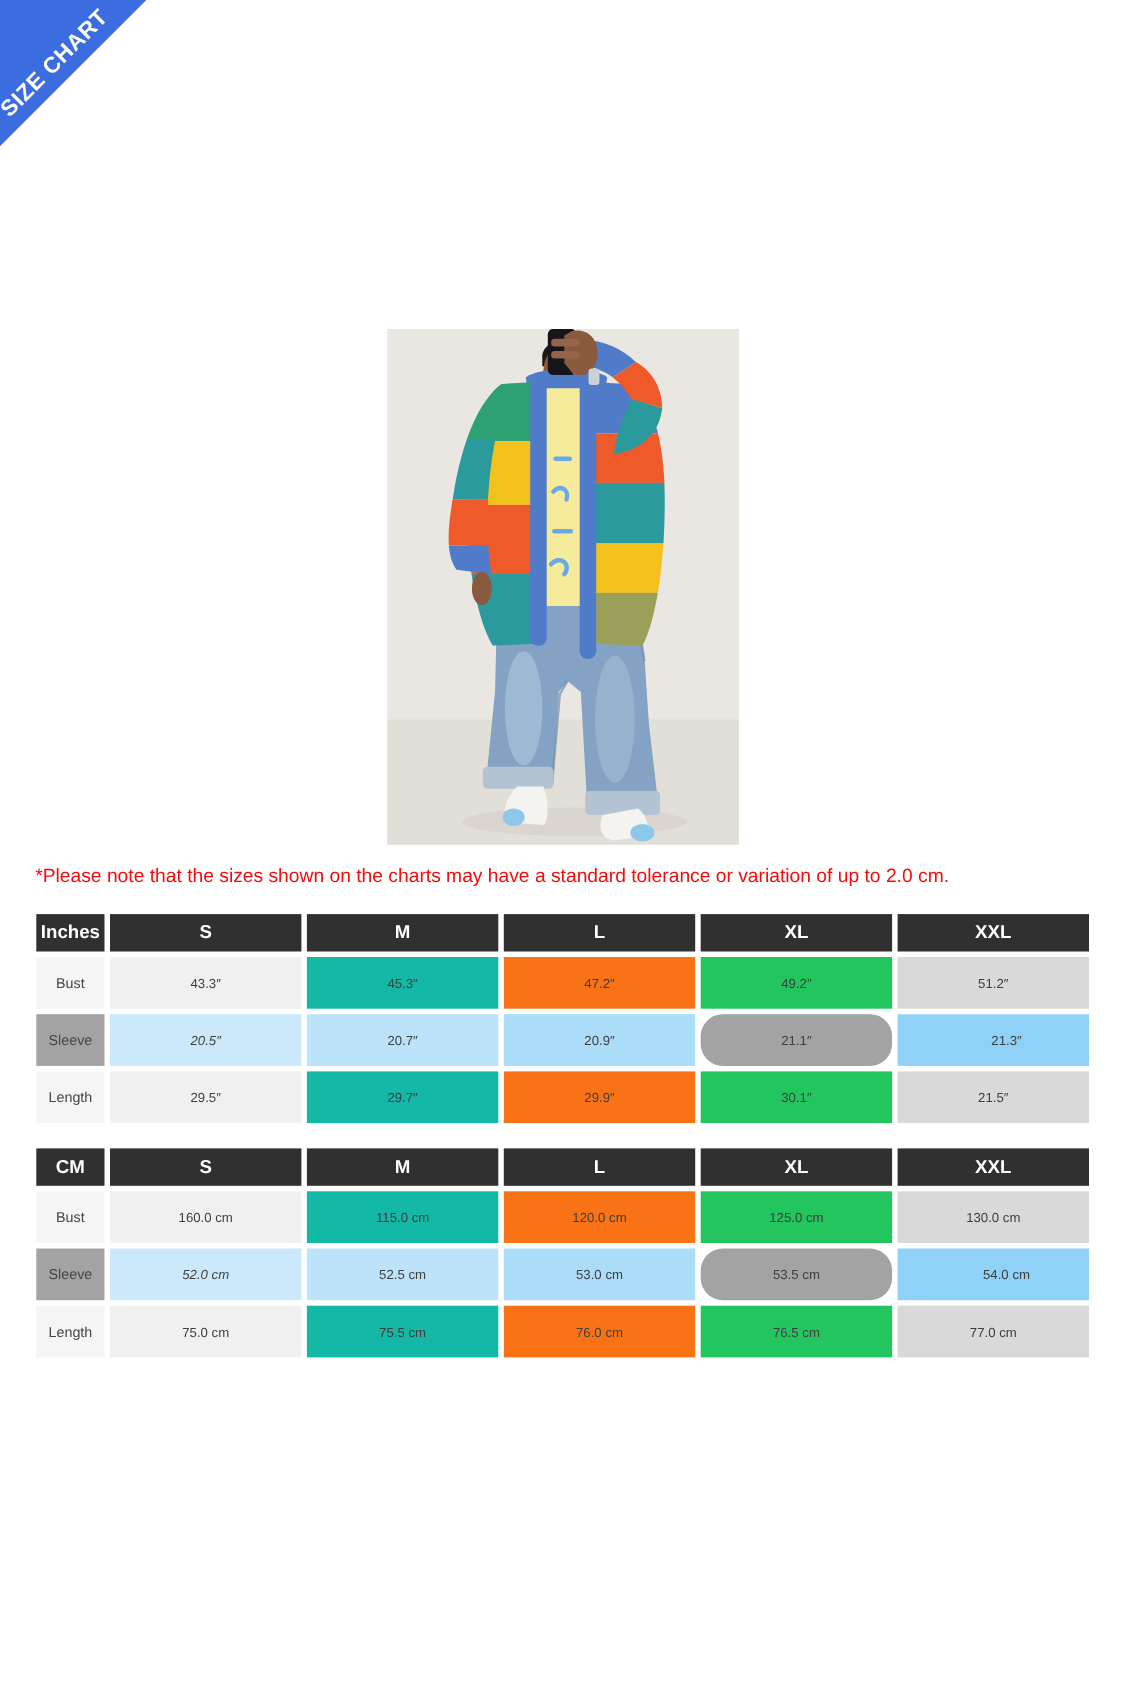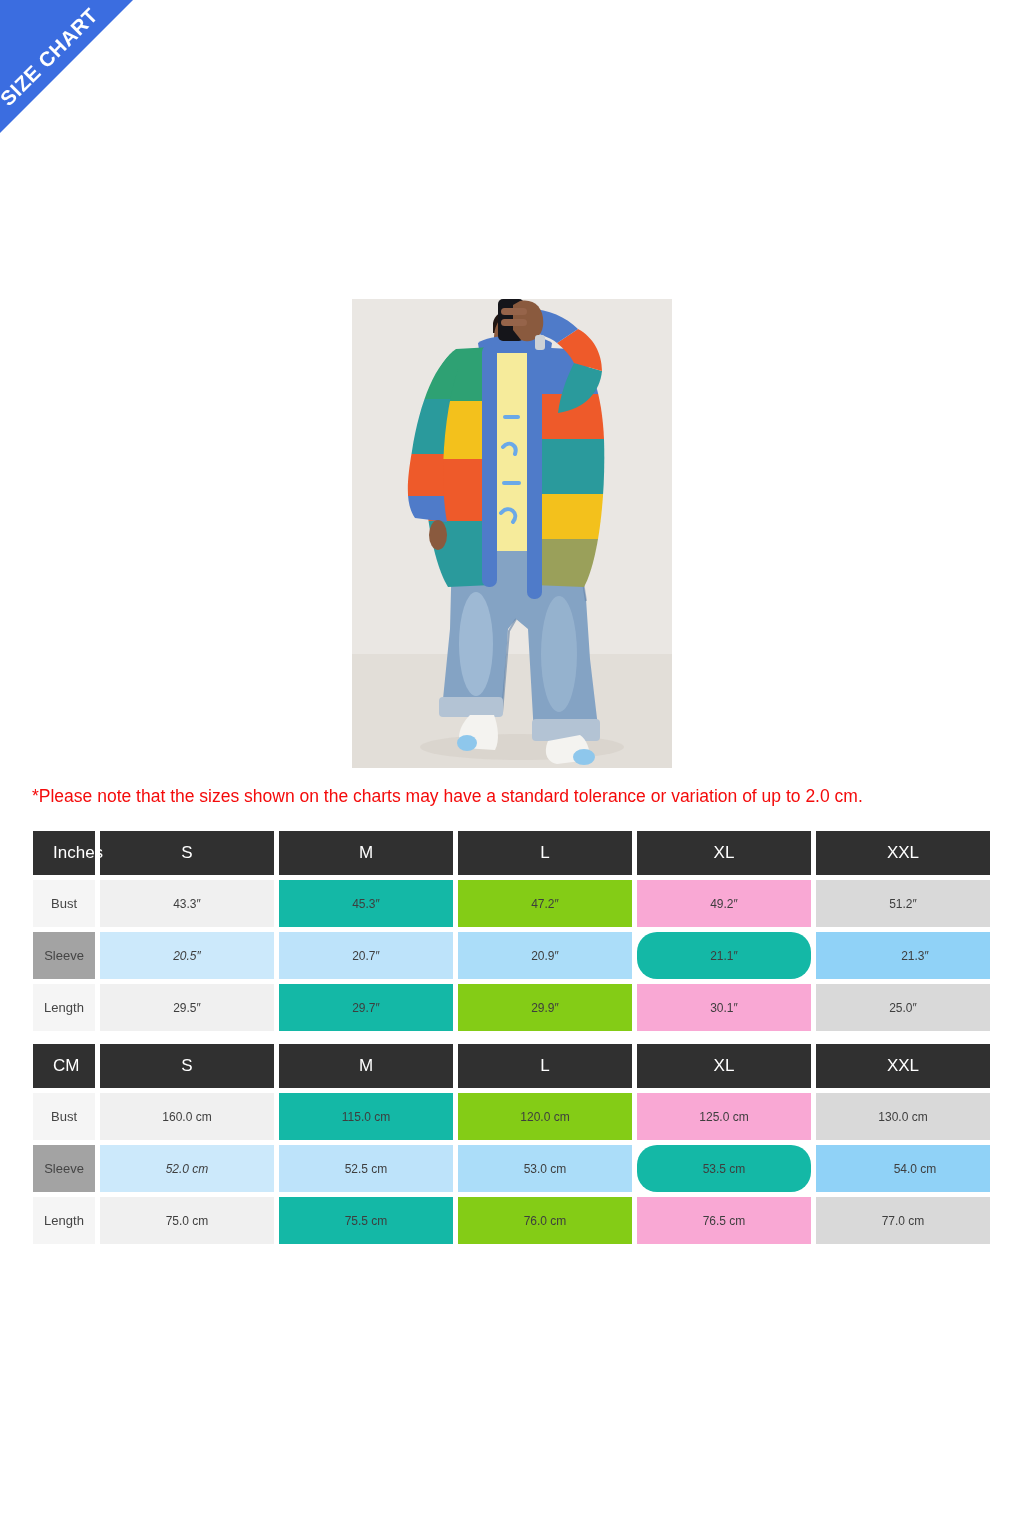--- a/index.html
+++ b/index.html
@@ -39,49 +39,49 @@
     border-collapse: separate;
     border-spacing: 5px 5px;
     width: 100%;
     table-layout: fixed;
   }
   table.size-table col.label-col { width: 62px; }
 
   table.size-table th {
     background: #303030;
     color: #ffffff;
-    font-weight: normal;
+    font-weight: bold;
     font-size: 17px;
-    height: 44px;
+    height: 34px;
     text-align: center;
-    padding: 0 20px;
+    padding: 0 4px;
   }
   table.size-table td {
     height: 47px;
     text-align: center;
     font-size: 12px;
     color: #3e3e3e;
     padding: 0 4px;
   }
   table.size-table td.label-cell { font-size: 13px; color: #454545; }
 
   
   tr.row-gray .c0 { background: #f5f5f5; }
   tr.row-gray .c1 { background: #f0f0f0; }
   tr.row-gray .c2 { background: #14b8a6; }
-  tr.row-gray .c3 { background: #84cc16; }
-  tr.row-gray .c4 { background: #f9a8d4; }
+  tr.row-gray .c3 { background: #f97316; }
+  tr.row-gray .c4 { background: #22c55e; }
   tr.row-gray .c5 { background: #d9d9d9; }
 
   
   tr.row-blue .c0 { background: #a3a3a3; }
   tr.row-blue .c1 { background: #cce9fb; font-style: italic; }
   tr.row-blue .c2 { background: #bde3fa; }
   tr.row-blue .c3 { background: #abddf9; }
-  tr.row-blue .c4 { background: #14b8a6; border-radius: 20px; }
+  tr.row-blue .c4 { background: #a3a3a3; border-radius: 20px; }
   tr.row-blue .c5 { background: #90d2f7; padding-left: 28px; }
 </style>
 </head>
 <body>
 
 <div class="corner-banner">
   <svg width="140" height="140" viewBox="0 0 140 140">
     <polygon points="0,0 133,0 0,133" fill="#3b6de0"></polygon>
     <text x="54" y="62" text-anchor="middle" transform="rotate(-45 54 62)" font-family="Liberation Sans, sans-serif" font-size="20.5" font-weight="bold" fill="#ffffff" letter-spacing="0.5">SIZE CHART</text>
   </svg>
@@ -217,21 +217,21 @@
         <td class="c3">20.9″</td>
         <td class="c4">21.1″</td>
         <td class="c5">21.3″</td>
       </tr>
       <tr class="row-gray">
         <td class="label-cell c0">Length</td>
         <td class="c1">29.5″</td>
         <td class="c2">29.7″</td>
         <td class="c3">29.9″</td>
         <td class="c4">30.1″</td>
-        <td class="c5">25.0″</td>
+        <td class="c5">21.5″</td>
       </tr>
     </tbody>
   </table>
 </div>
 
 <div class="table-wrap t2">
   <table class="size-table">
     <colgroup>
         <col class="label-col">
         <col>

